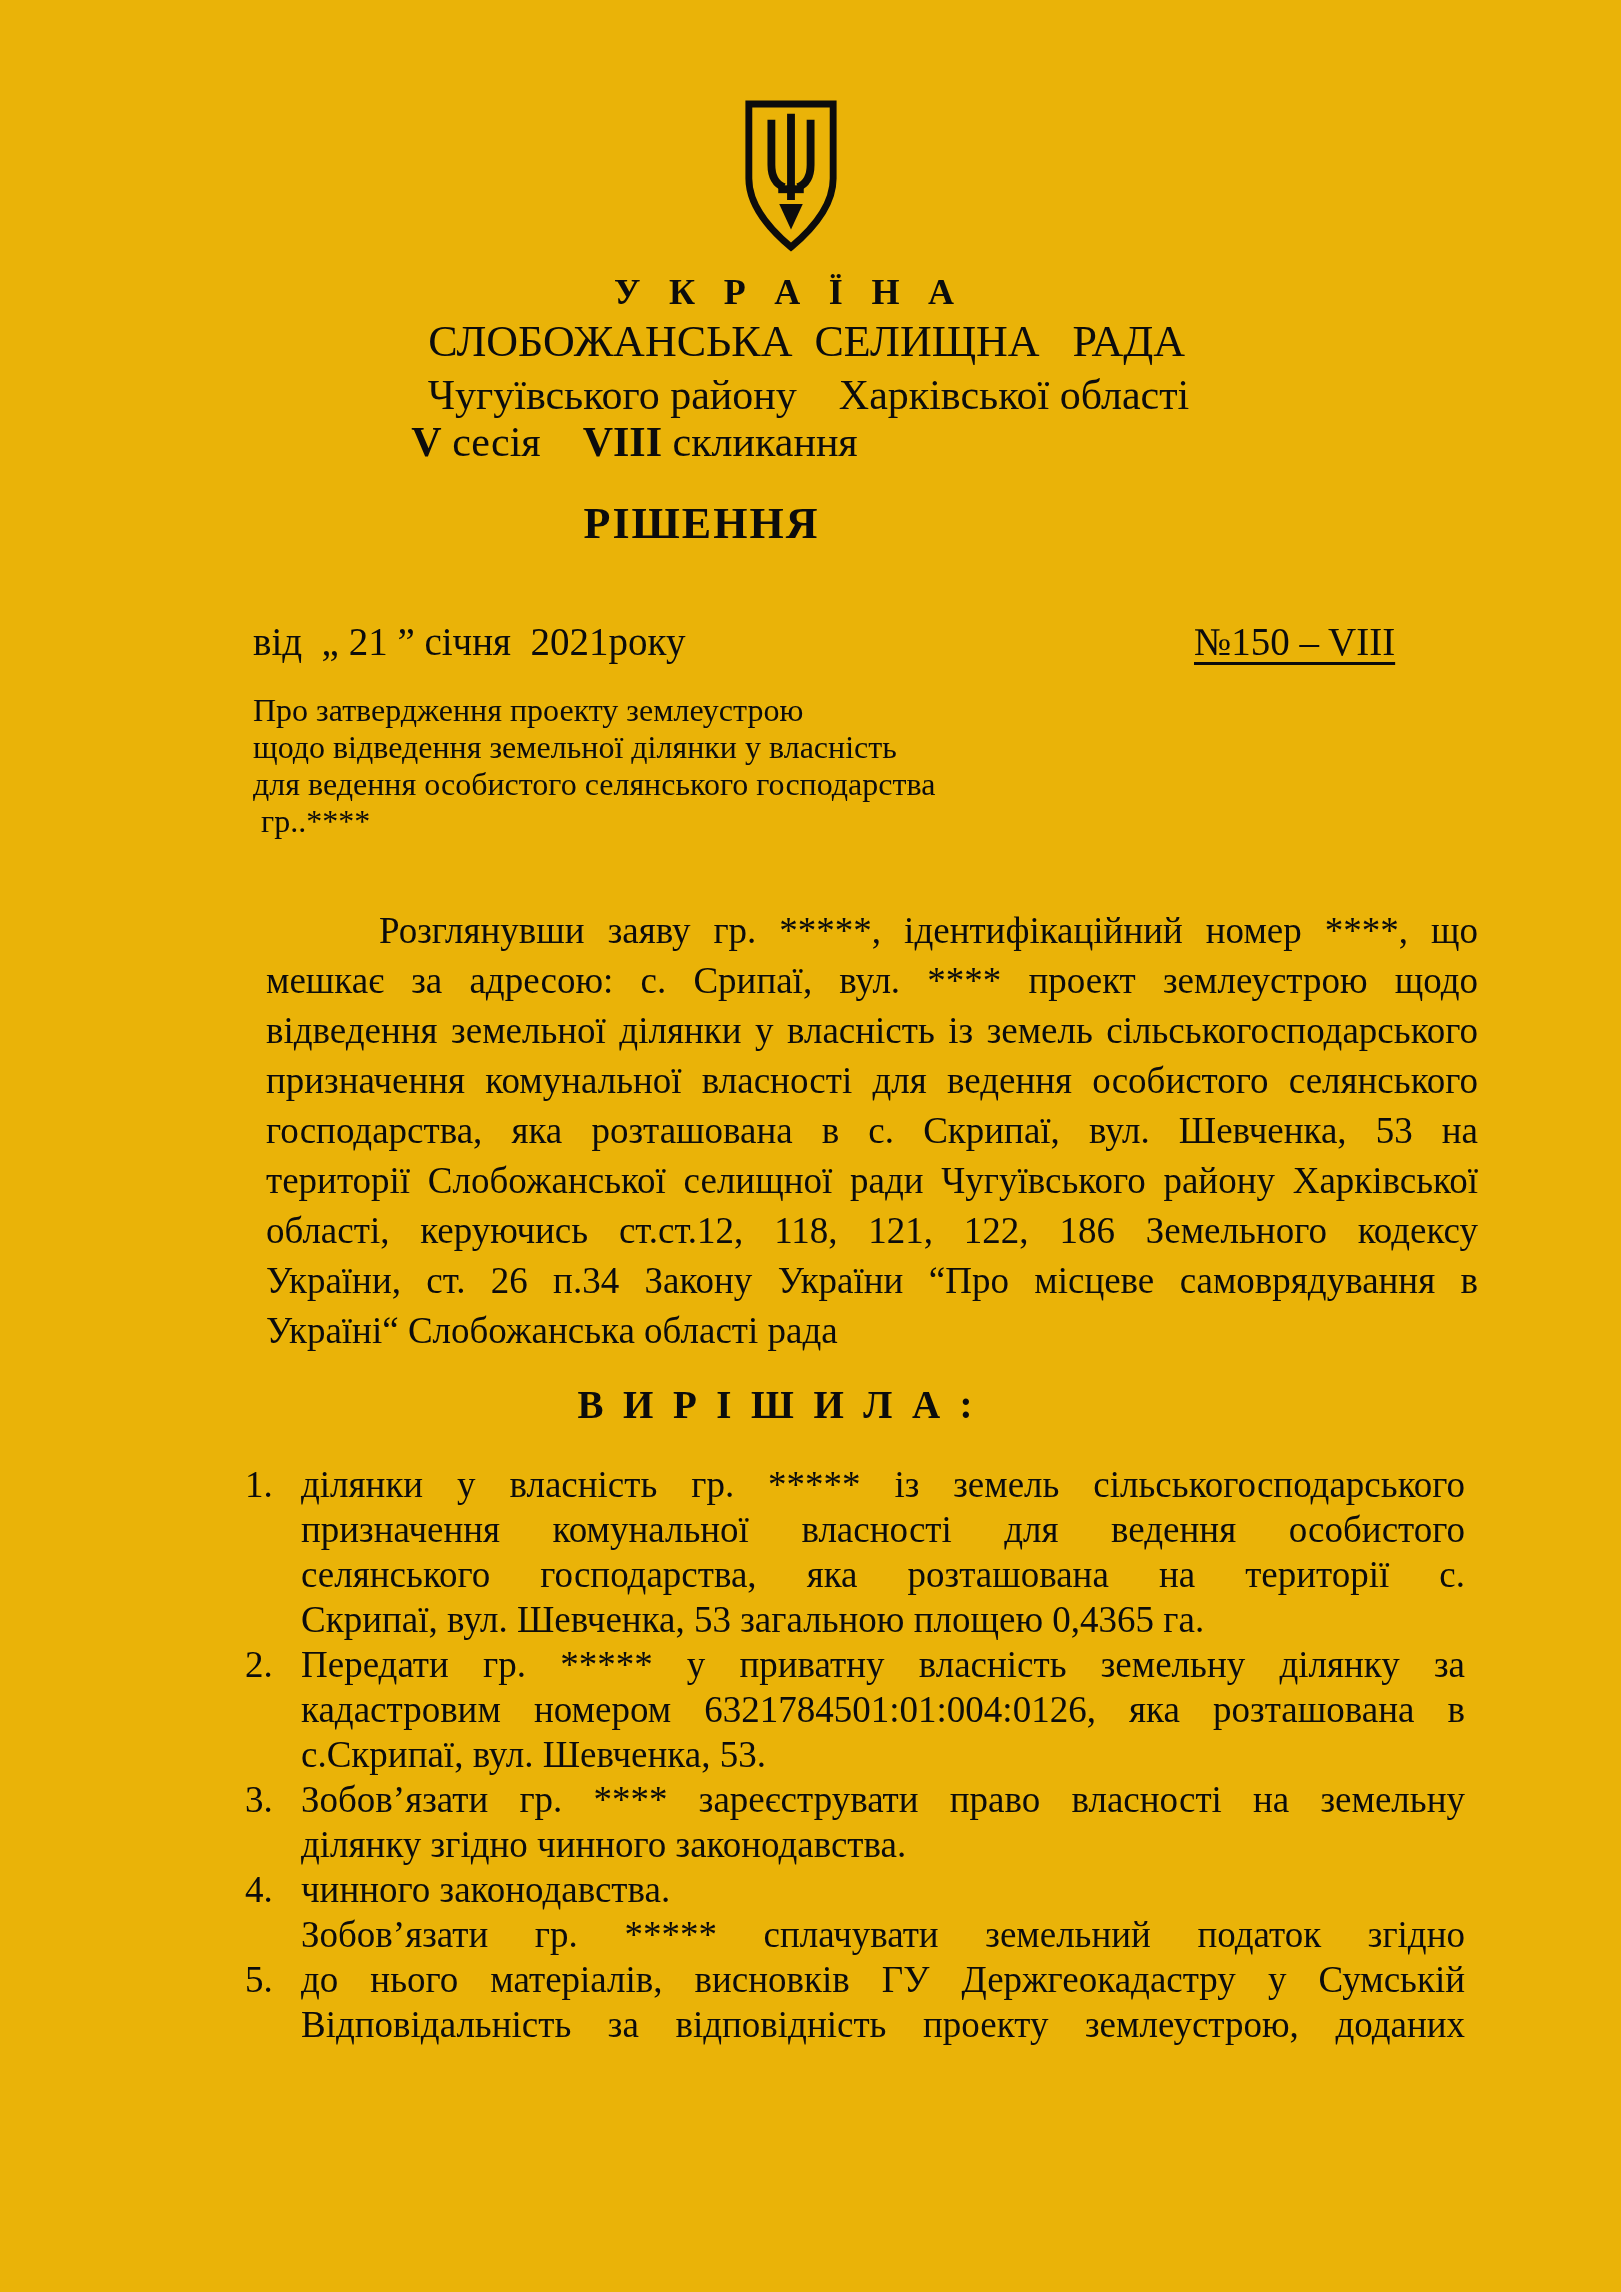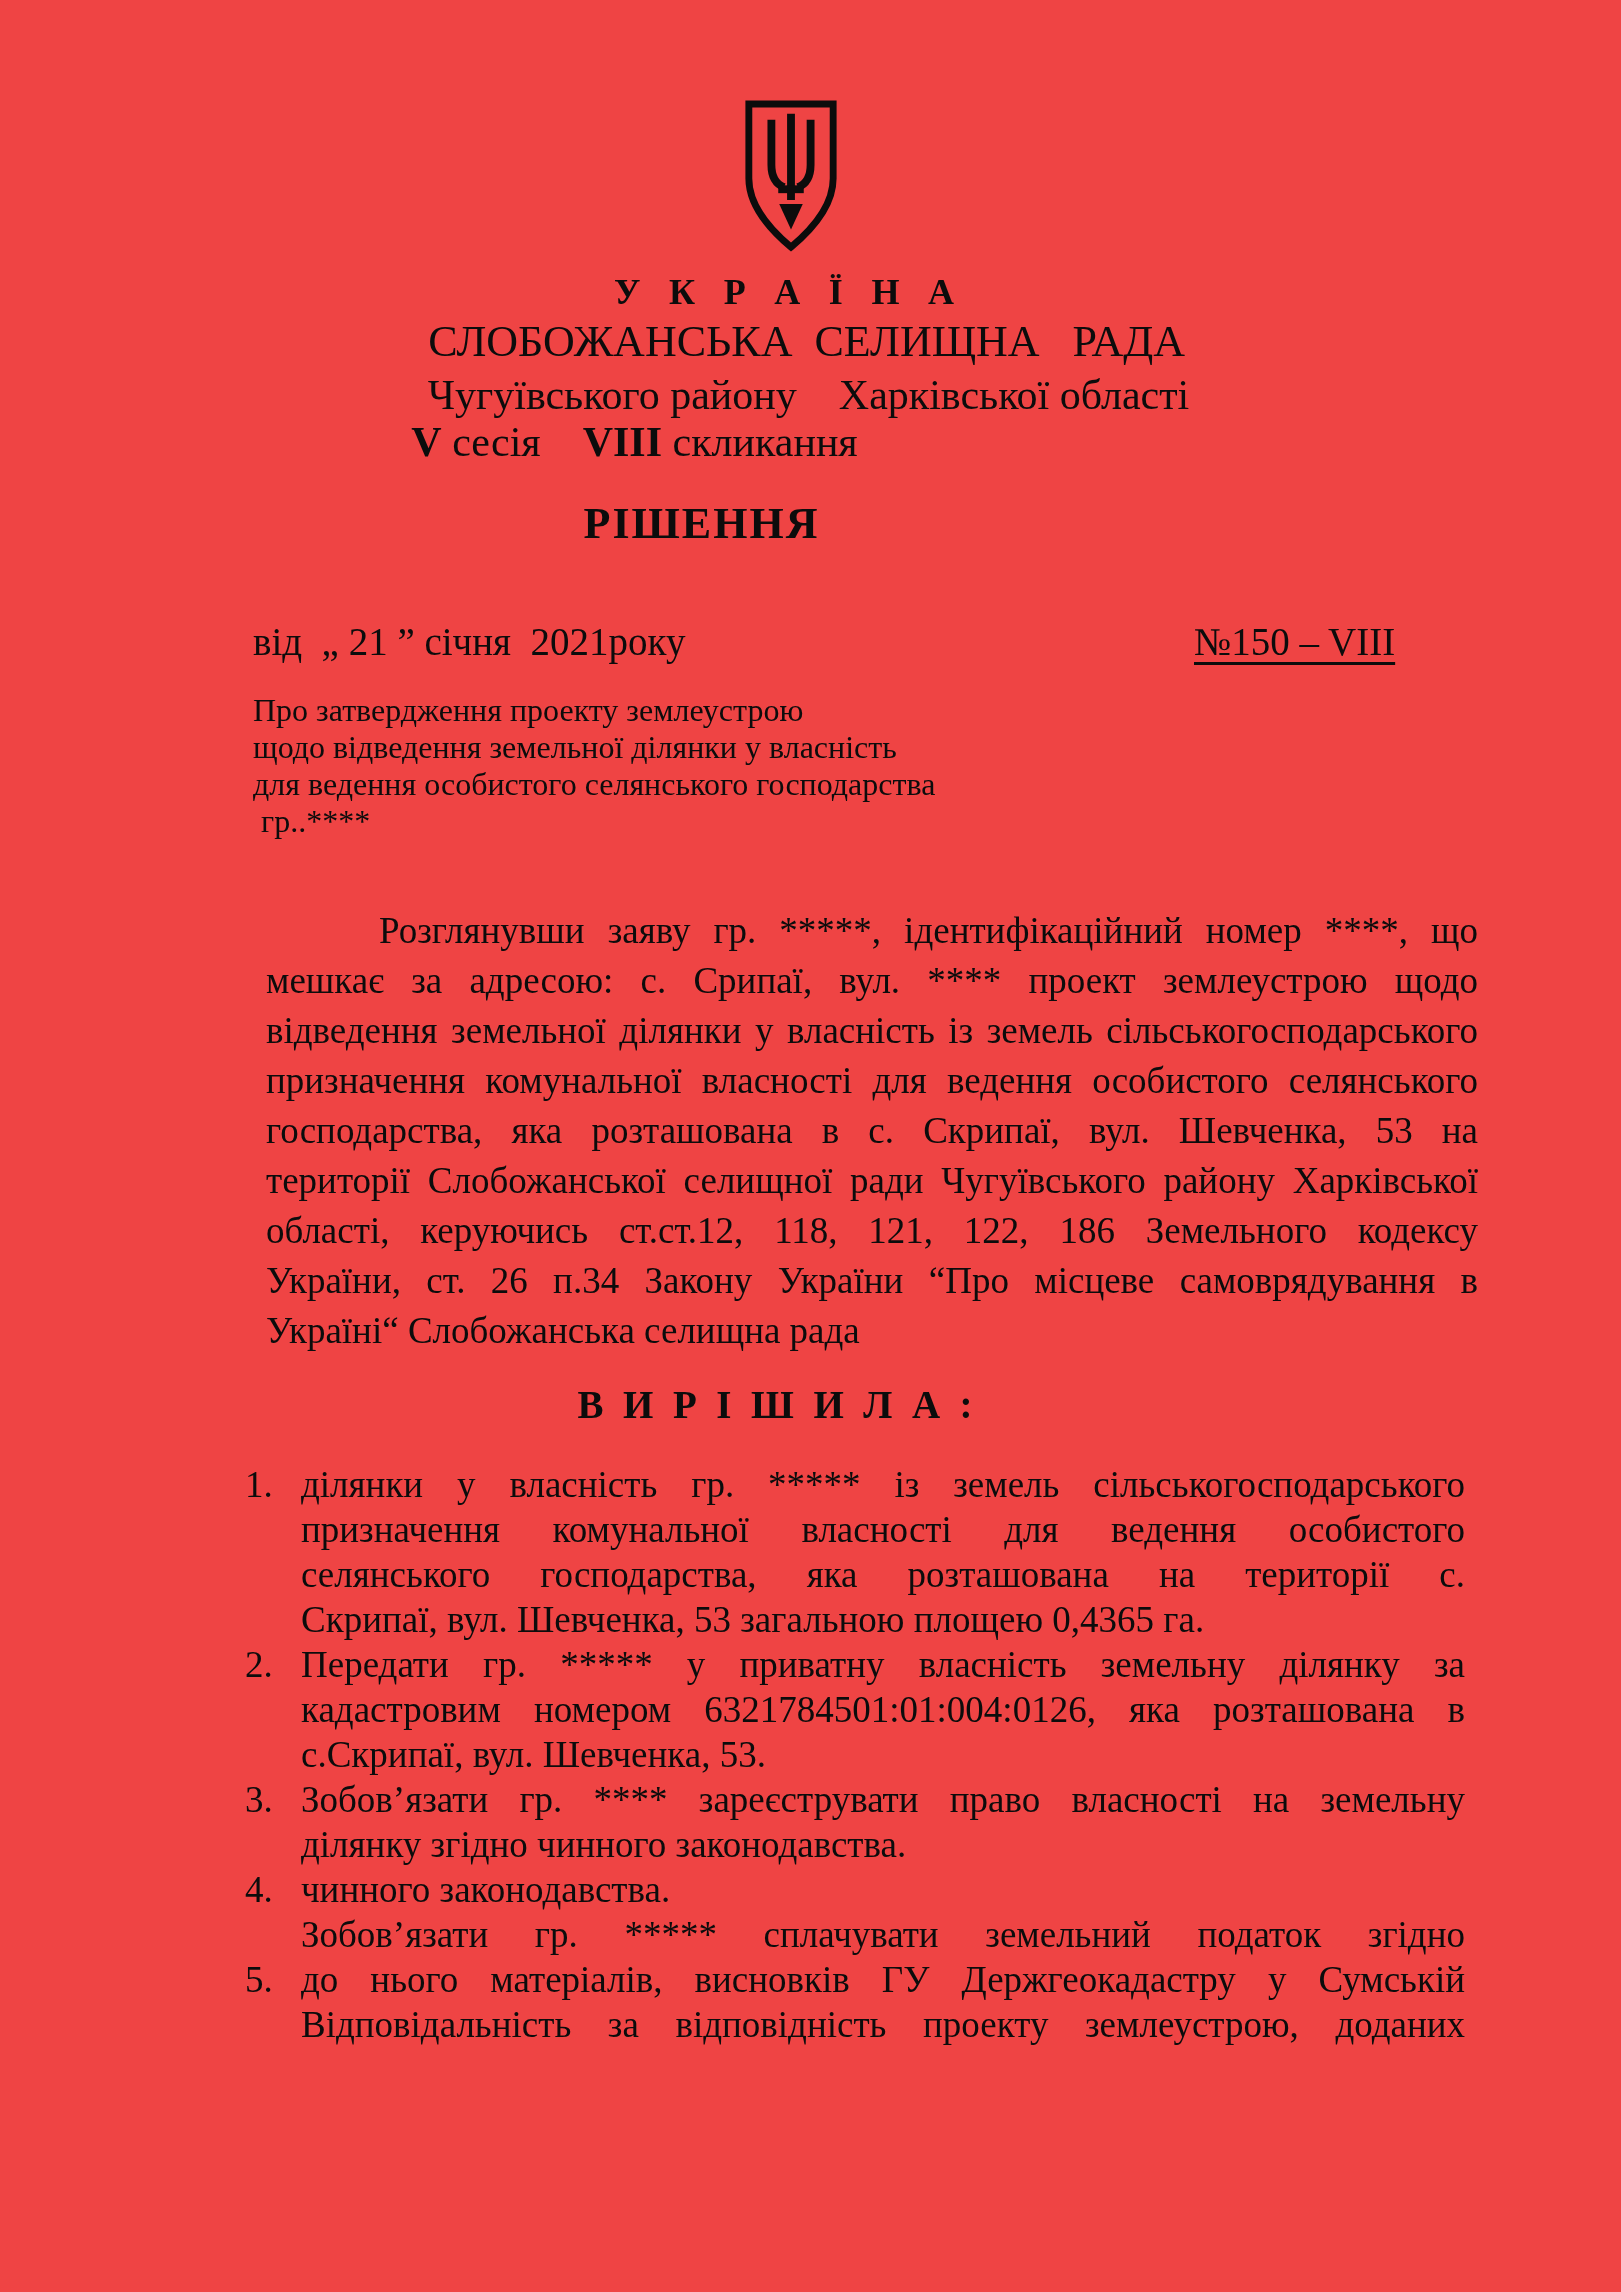--- a/index.html
+++ b/index.html
@@ -1,20 +1,20 @@
 <!DOCTYPE html>
 <html lang="uk"><head>
 <meta charset="utf-8">
 <style>
   html,body { margin:0; padding:0; background:#777; }
   .page {
     position:relative;
     width:1621px; height:2293px;
     margin:0 auto;
-    background:#ef4444;
+    background:#eab308;
     color:#0c0c0c;
     font-family:"Liberation Serif", "DejaVu Serif", serif;
     overflow:hidden;
   }
   .center-line {
     position:absolute; left:0; width:1621px;
     text-align:center; white-space:pre;
   }
   .hl-country   { top:271px; transform:translateX(-21.6px);
                   font-size:36px; font-weight:bold; letter-spacing:9.8px; }
@@ -96,21 +96,21 @@
 
   <div class="preamble">
       <div class="line just indent">Розглянувши заяву гр. *****, ідентифікаційний номер ****, що</div>
       <div class="line just">мешкає за адресою: с. Срипаї, вул. **** проект землеустрою щодо</div>
       <div class="line just">відведення земельної ділянки у власність із земель сільськогосподарського</div>
       <div class="line just">призначення комунальної власності для ведення особистого селянського</div>
       <div class="line just">господарства, яка розташована в с. Скрипаї, вул. Шевченка, 53 на</div>
       <div class="line just">території Слобожанської селищної ради Чугуївського району Харківської</div>
       <div class="line just">області, керуючись ст.ст.12, 118, 121, 122, 186 Земельного кодексу</div>
       <div class="line just">України, ст. 26 п.34 Закону України “Про місцеве самоврядування в</div>
-      <div class="line">Україні“ Слобожанська селищна рада</div>
+      <div class="line">Україні“ Слобожанська області рада</div>
     </div>
 
   <div class="center-line resolution-heading">В И Р І Ш И Л А :</div>
 
   <div class="items">
       <div class="item">
         <div class="item-num">1.</div>
         <div class="item-lines">
           <div class="line just">ділянки у власність гр. ***** із земель сільськогосподарського</div>
           <div class="line just">призначення комунальної власності для ведення особистого</div>

